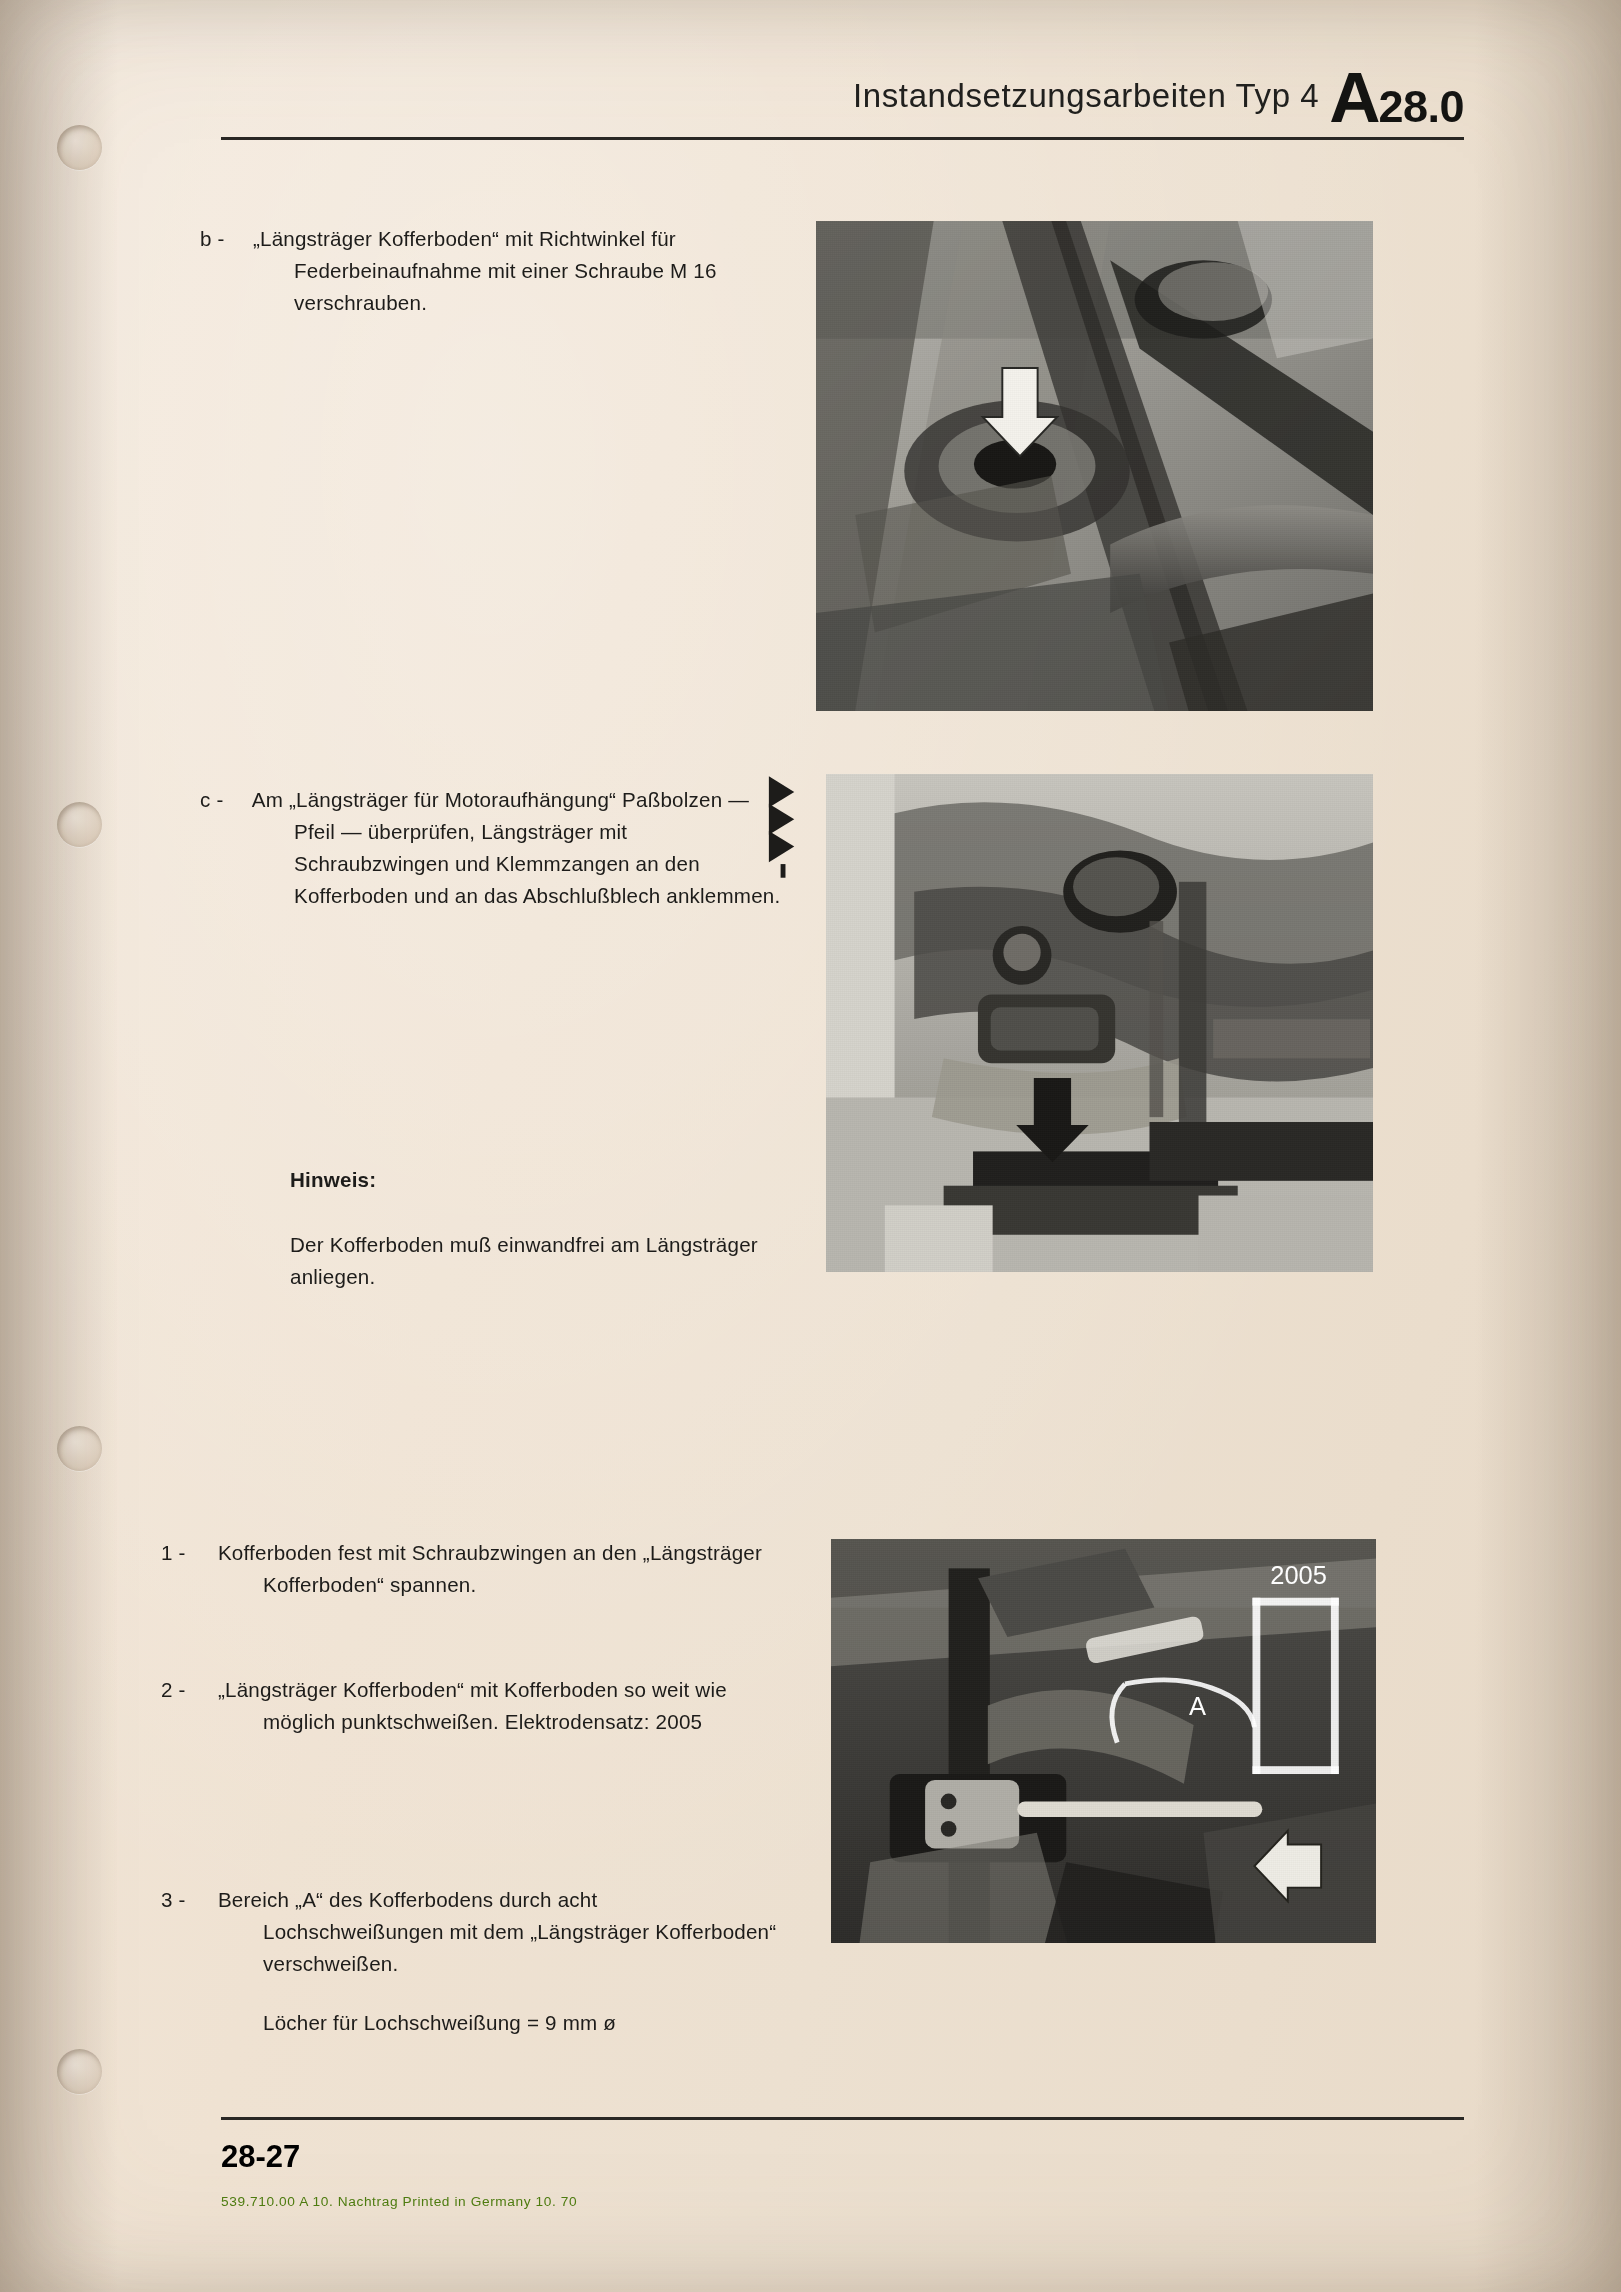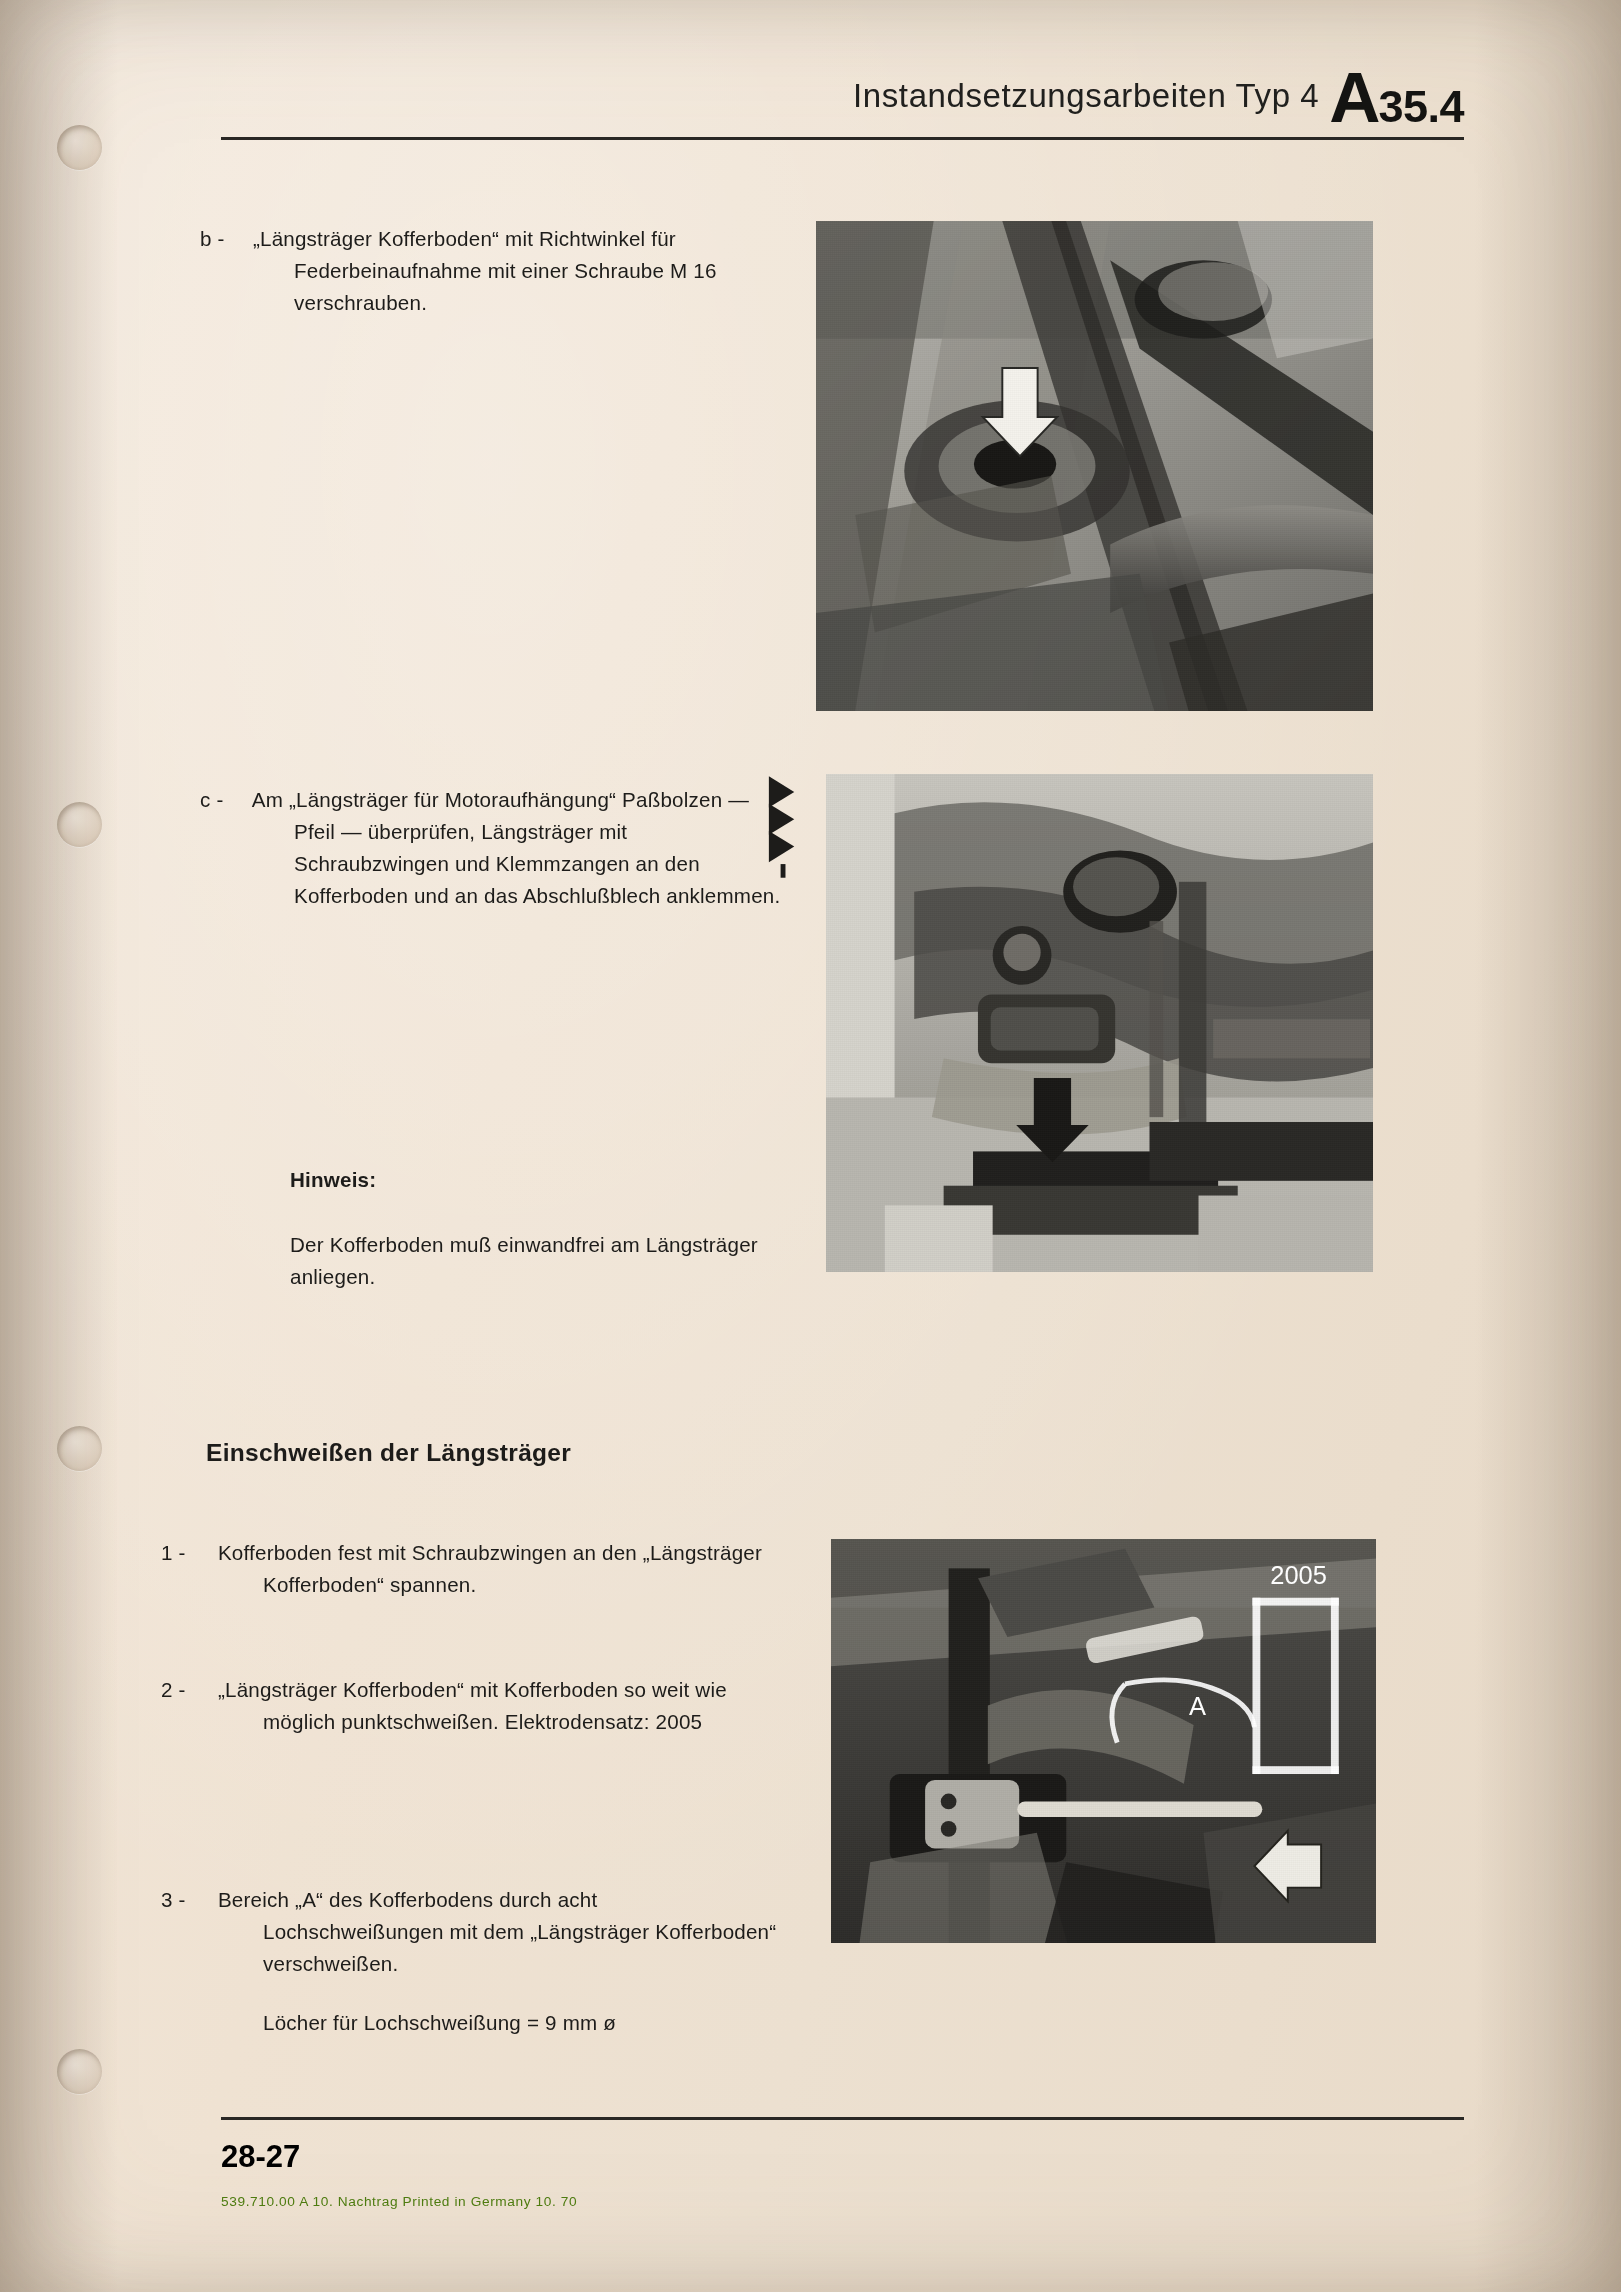--- a/index.html
+++ b/index.html
@@ -196,21 +196,21 @@
 <body>
 
 <div class="page">
 
   <div class="paper-tint"></div>
 
   <div class="header">
     <div class="header-title">Instandsetzungsarbeiten Typ 4</div>
     <div class="header-code">
       <span class="big-a">A</span>
-      <span class="num">35.4</span>
+      <span class="num">28.0</span>
     </div>
   </div>
   <div class="rule-top"></div>
 
   <div class="hole h1"></div>
   <div class="hole h2"></div>
   <div class="hole h3"></div>
   <div class="hole h4"></div>
 
   <div class="block" style="left:247px; top:223px; width:529px;">
@@ -304,23 +304,20 @@
       </g>
     </svg>
     <div class="noise"></div>
   </div>
 
   <div class="block" style="left:290px; top:1164px; width:490px;">
     <div class="txt bold">Hinweis:</div>
     <div class="txt" style="margin-top:33px;">Der Kofferboden muß einwandfrei am Längsträger anliegen.</div>
   </div>
 
-  <div class="block" style="left:206px; top:1439px; width:686px;">
-    <div class="heading">Einschweißen der Längsträger</div>
-  </div>
 
   <div class="block" style="left:212px; top:1537px; width:568px;">
     <div class="txt hang2">
       <span class="lbl">1 -</span>
       <span>Kofferboden fest mit Schraubzwingen an den „Längsträger Kofferboden“ spannen.</span>
     </div>
   </div>
 
   <div class="block" style="left:212px; top:1674px; width:568px;">
     <div class="txt hang2">

